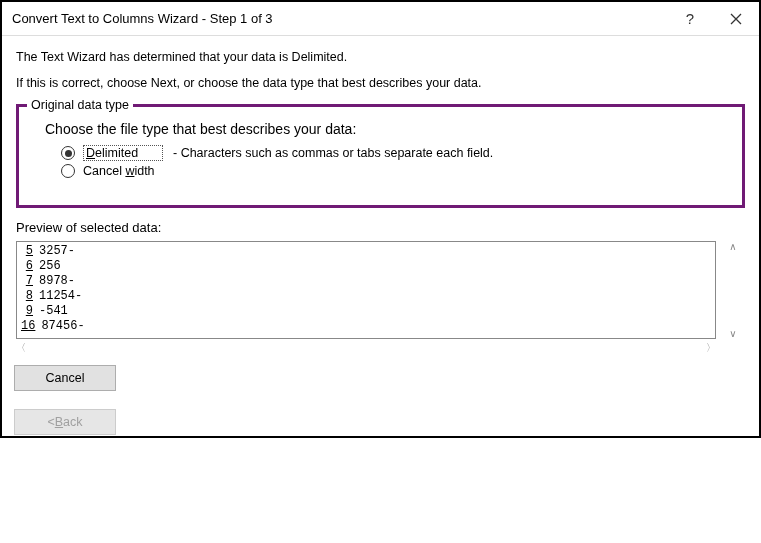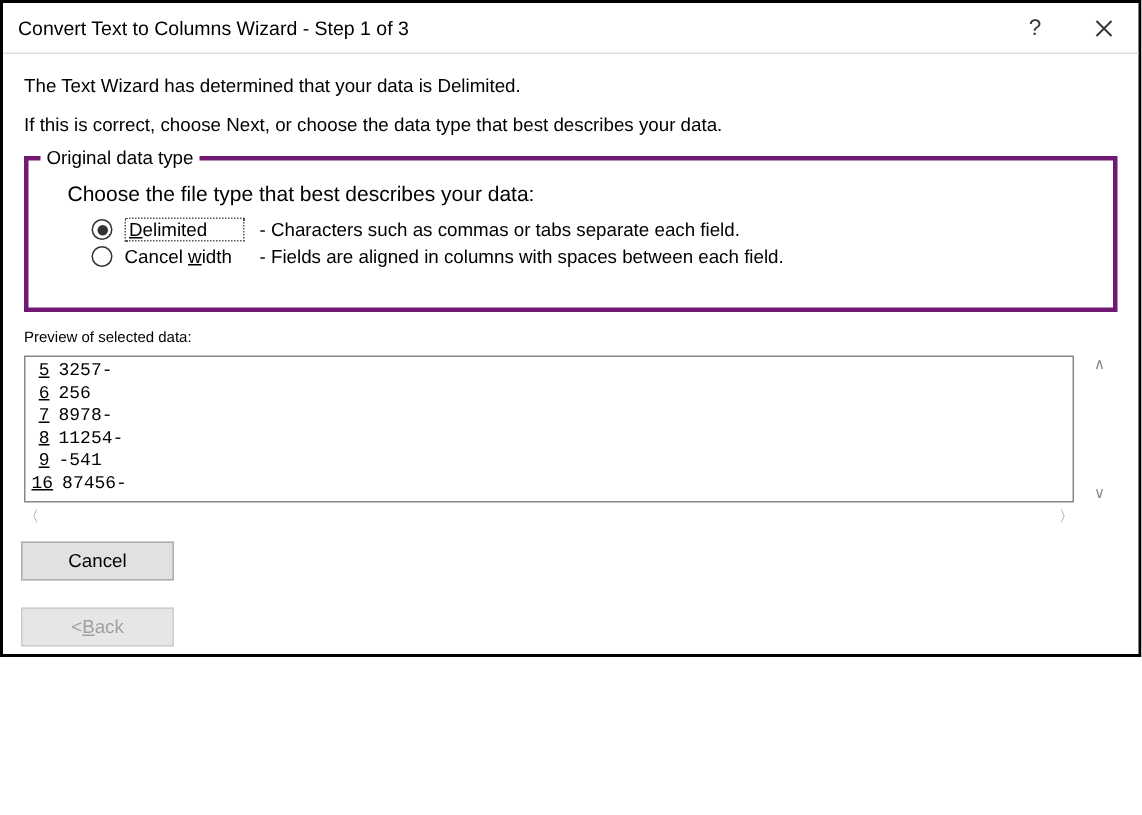--- a/index.html
+++ b/index.html
@@ -47,21 +47,21 @@
       content: ""; width: 7px; height: 7px; border-radius: 50%;
       background: #333;
     }
     .radio-label {
       min-width: 80px; font-size: 12.5px;
     }
     .radio-label.focused { border: 1px dotted #555; padding: 0 2px; }
     .radio-label .ul { text-decoration: underline; }
     .radio-desc { font-size: 12.5px; margin-left: 10px; }
     .spacer { flex: 1; }
-    .preview-label { font-size: 10px; margin-bottom: 6px; }
+    .preview-label { font-size: 13px; margin-bottom: 6px; }
     .preview-wrap { position: relative; height: 108px; }
     .preview-box {
       border: 1px solid #888;
       height: 98px;
       background: #fff;
       font-family: Consolas, "Courier New", monospace;
       font-size: 12px;
       overflow: hidden;
       padding: 2px 4px;
       width: 700px;
@@ -128,21 +128,20 @@
 
       <div class="radio-row">
         <div class="radio selected"></div>
         <div class="radio-label focused"><span></span><span class="ul">D</span><span>elimited</span></div>
         <div class="radio-desc">- Characters such as commas or tabs separate each field.</div>
       </div>
 
       <div class="radio-row">
         <div class="radio"></div>
         <div class="radio-label"><span>Cancel </span><span class="ul">w</span><span>idth</span></div>
-        <div class="radio-desc">- Fields are aligned in columns with spaces between each field.</div>
       </div>
     </div>
 
     <div class="spacer"></div>
 
     <div class="preview-label">Preview of selected data:</div>
     <div class="preview-wrap">
       <div class="preview-box">
         <div class="preview-row"><span class="preview-cell idx">5</span> <span class="preview-cell">3257-</span></div>
         <div class="preview-row"><span class="preview-cell idx">6</span> <span class="preview-cell">256</span></div>

